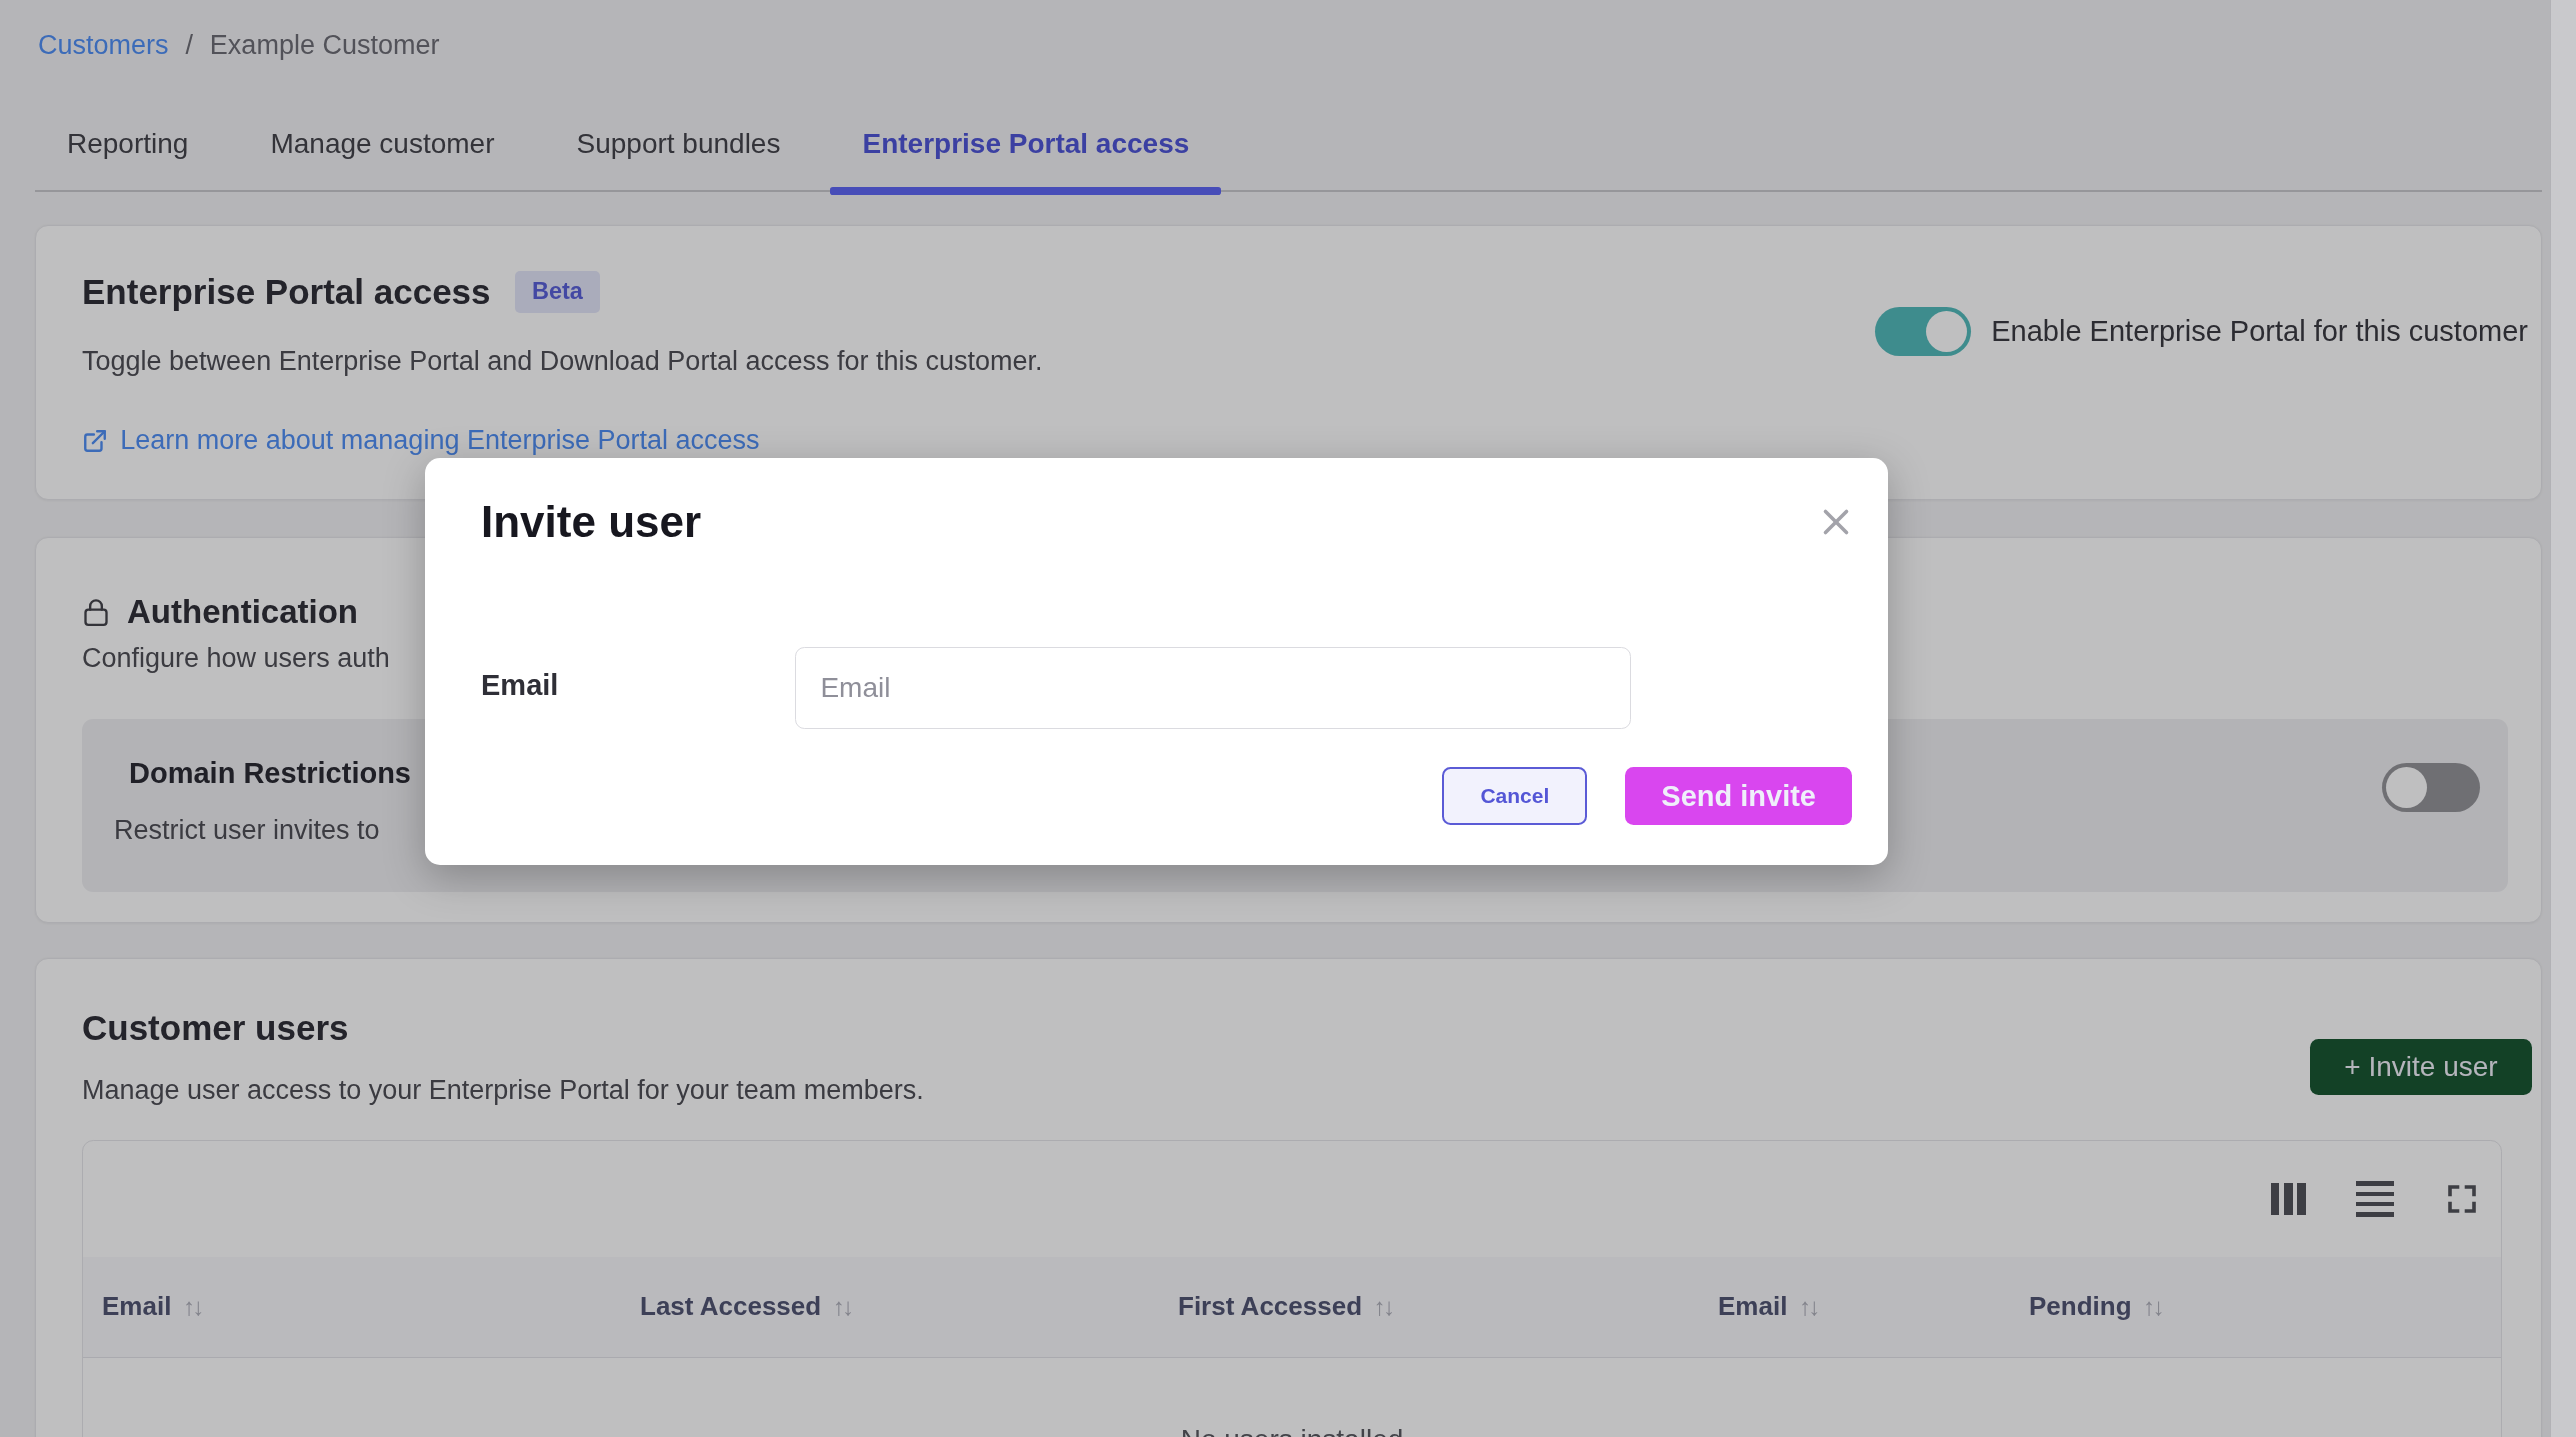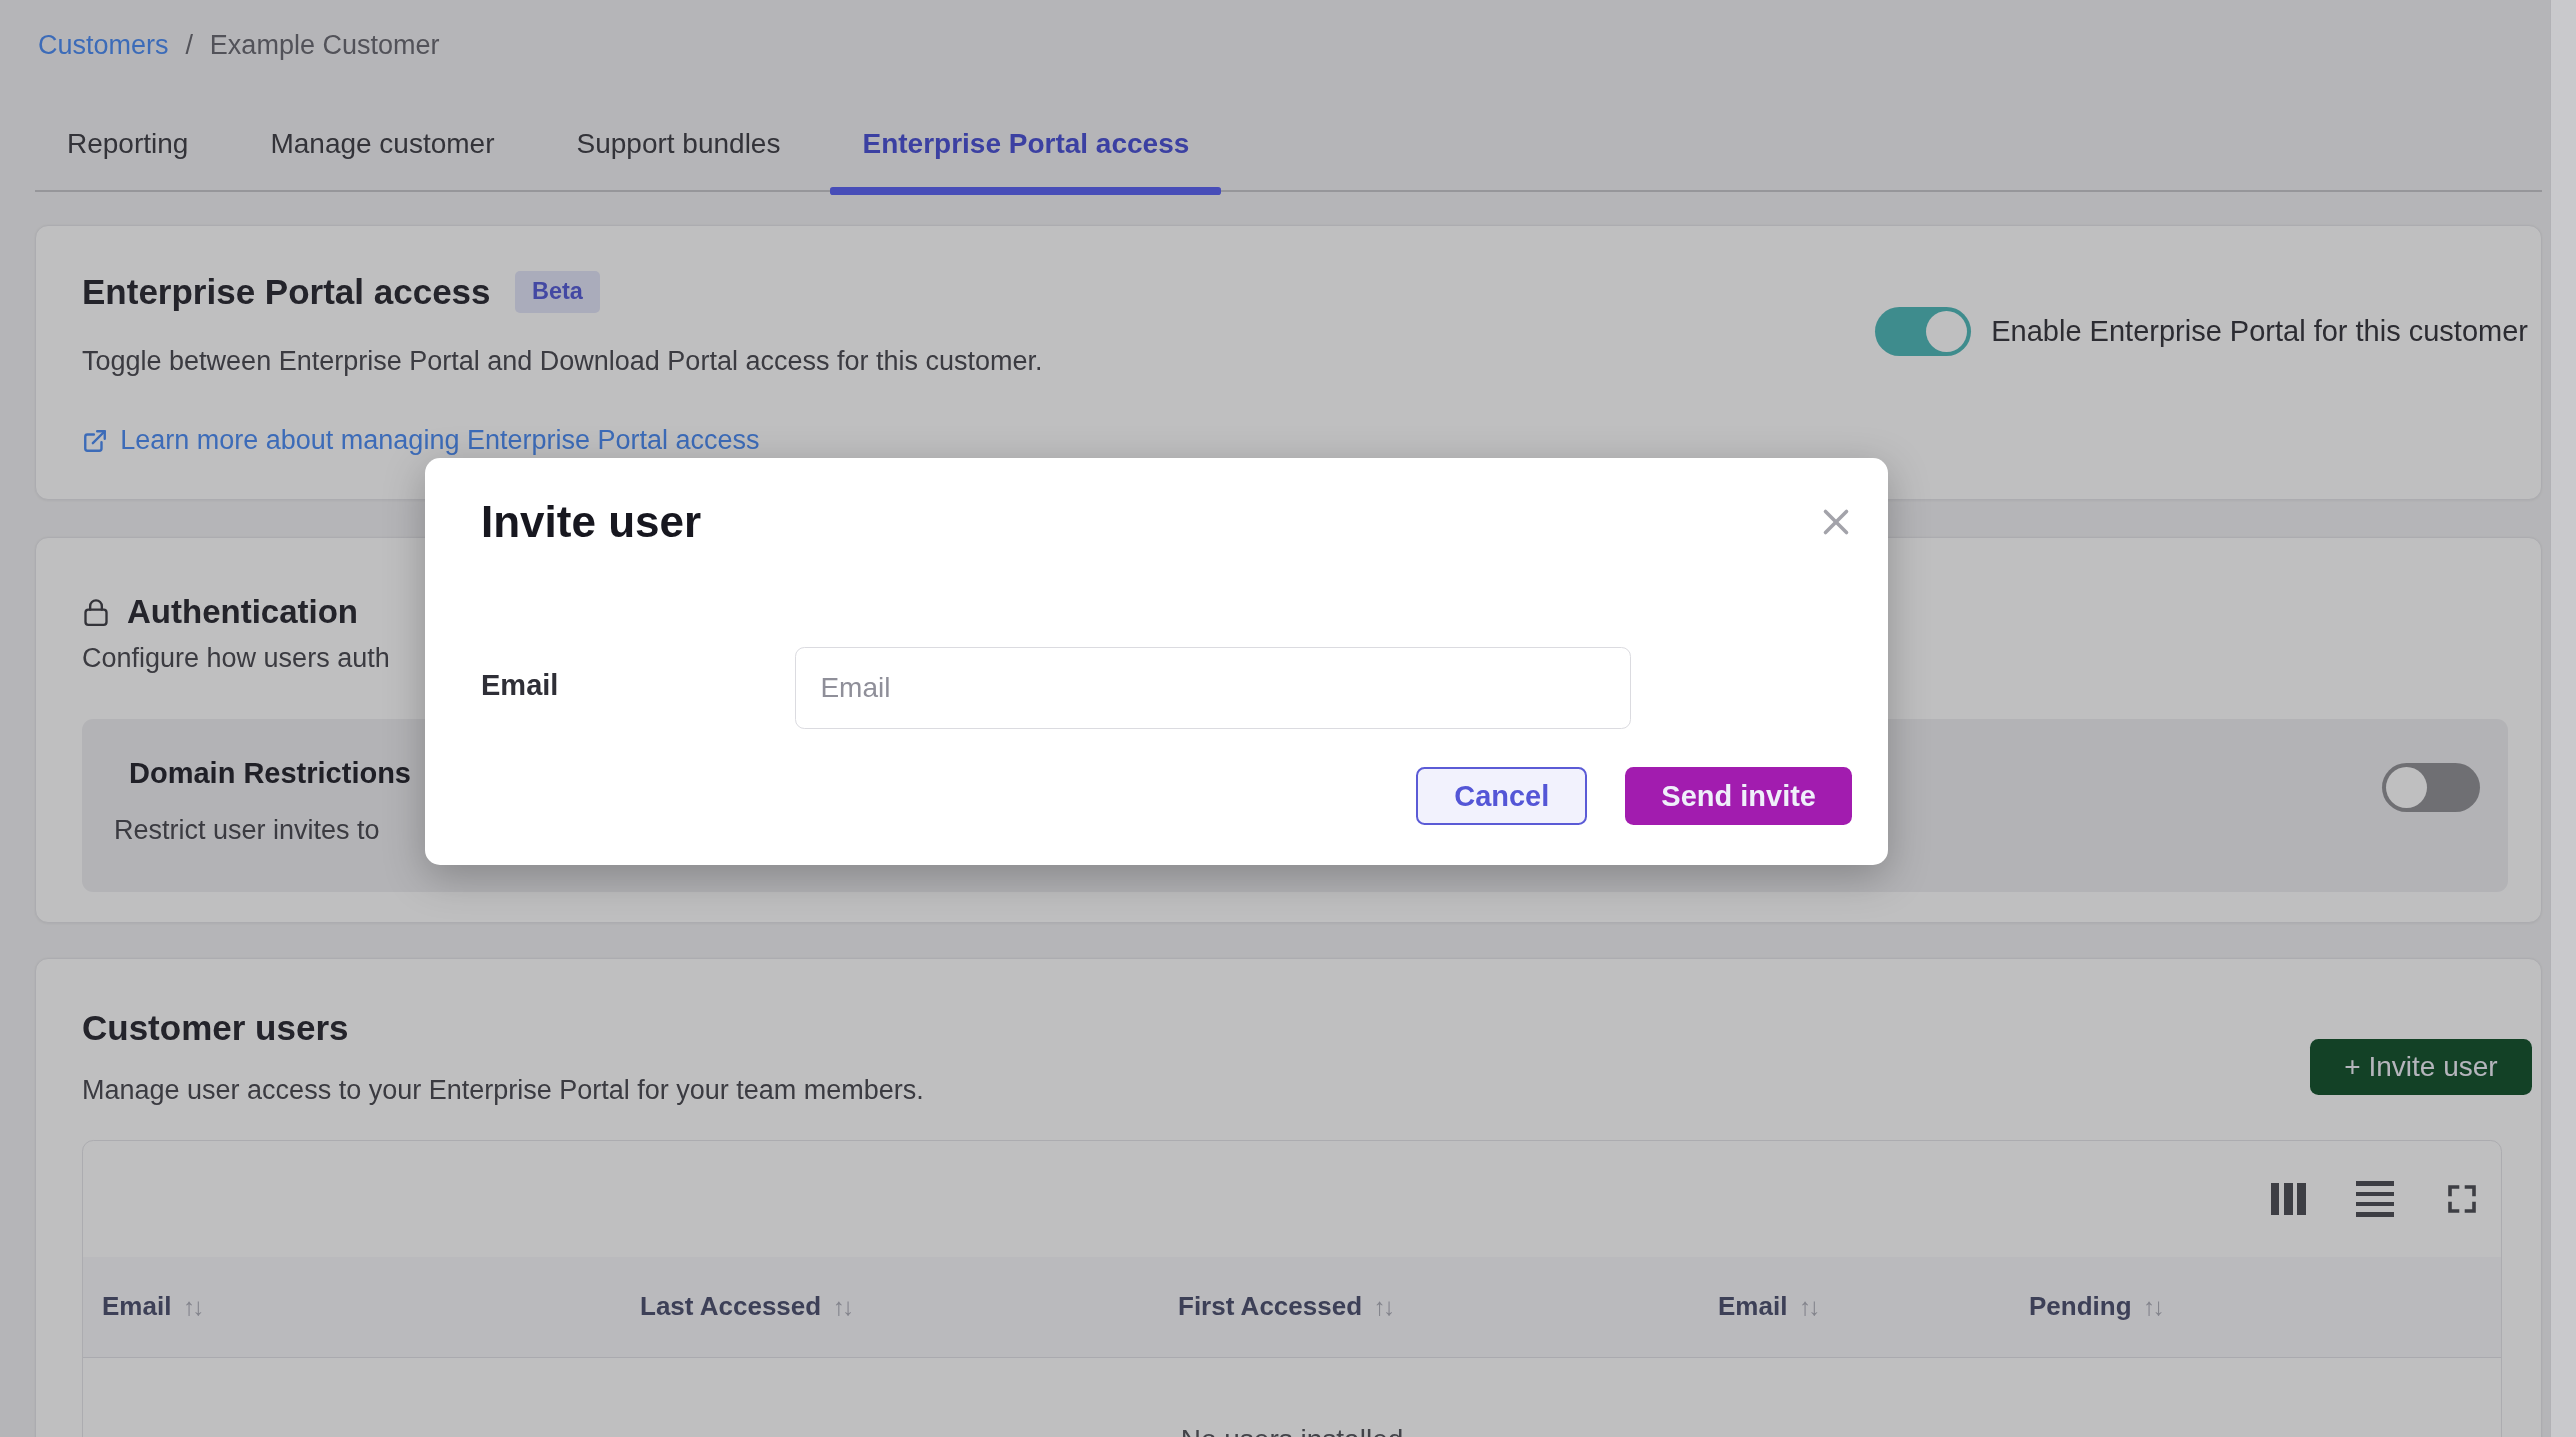--- a/index.html
+++ b/index.html
@@ -82,23 +82,23 @@
   .modal-title{position:absolute;left:56px;top:39px;font-size:44px;font-weight:700;color:#17171F;}
   .modal-close{position:absolute;right:32px;top:43px;width:41px;height:41px;cursor:pointer;
     display:flex;align-items:center;justify-content:center;}
   .field-label{position:absolute;left:56px;top:211px;font-size:29px;font-weight:600;color:#2F2F37;}
   .field-input{position:absolute;left:370px;top:189px;width:836px;height:82px;
     border:1.9px solid #DBDBE0;border-radius:9.4px;padding:0 24.4px;font-size:28px;
     font-family:"Liberation Sans", sans-serif;color:#2F2F37;outline:none;}
   .field-input::placeholder{color:#8F8F99;}
   .modal-actions{position:absolute;right:36px;top:309px;display:flex;gap:38px;}
   .btn-cancel{height:58px;padding:0 36px;background:#F2F2FD;border:2.8px solid #5B5BD6;
-    border-radius:8.5px;color:#5456D6;font-size:29px;font-weight:700;cursor:pointer;
+    border-radius:8.5px;color:#5456D6;font-size:21px;font-weight:700;cursor:pointer;
     font-family:"Liberation Sans", sans-serif;}
-  .btn-send{height:58px;padding:0 36px;background:#a21caf;border:none;border-radius:8.5px;
+  .btn-send{height:58px;padding:0 36px;background:#d946ef;border:none;border-radius:8.5px;
     color:#EFEFFA;font-size:29px;font-weight:700;cursor:default;
     font-family:"Liberation Sans", sans-serif;}
   svg{display:block;}
 </style>
 </head>
 <body>
 
 <div id="stage">
 
   <div class="breadcrumb">

